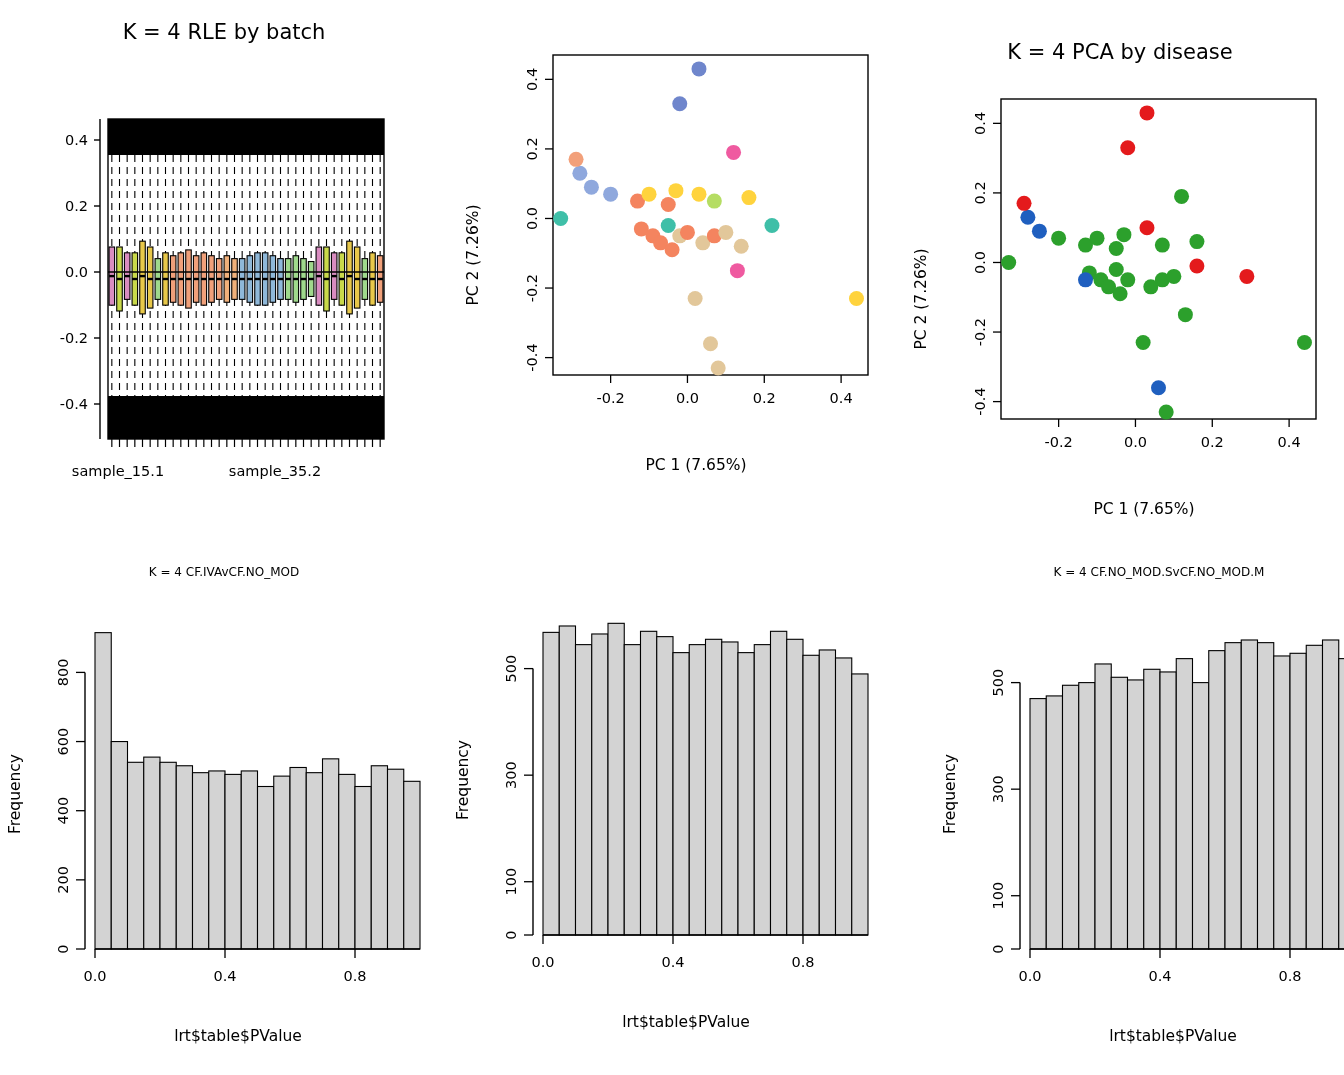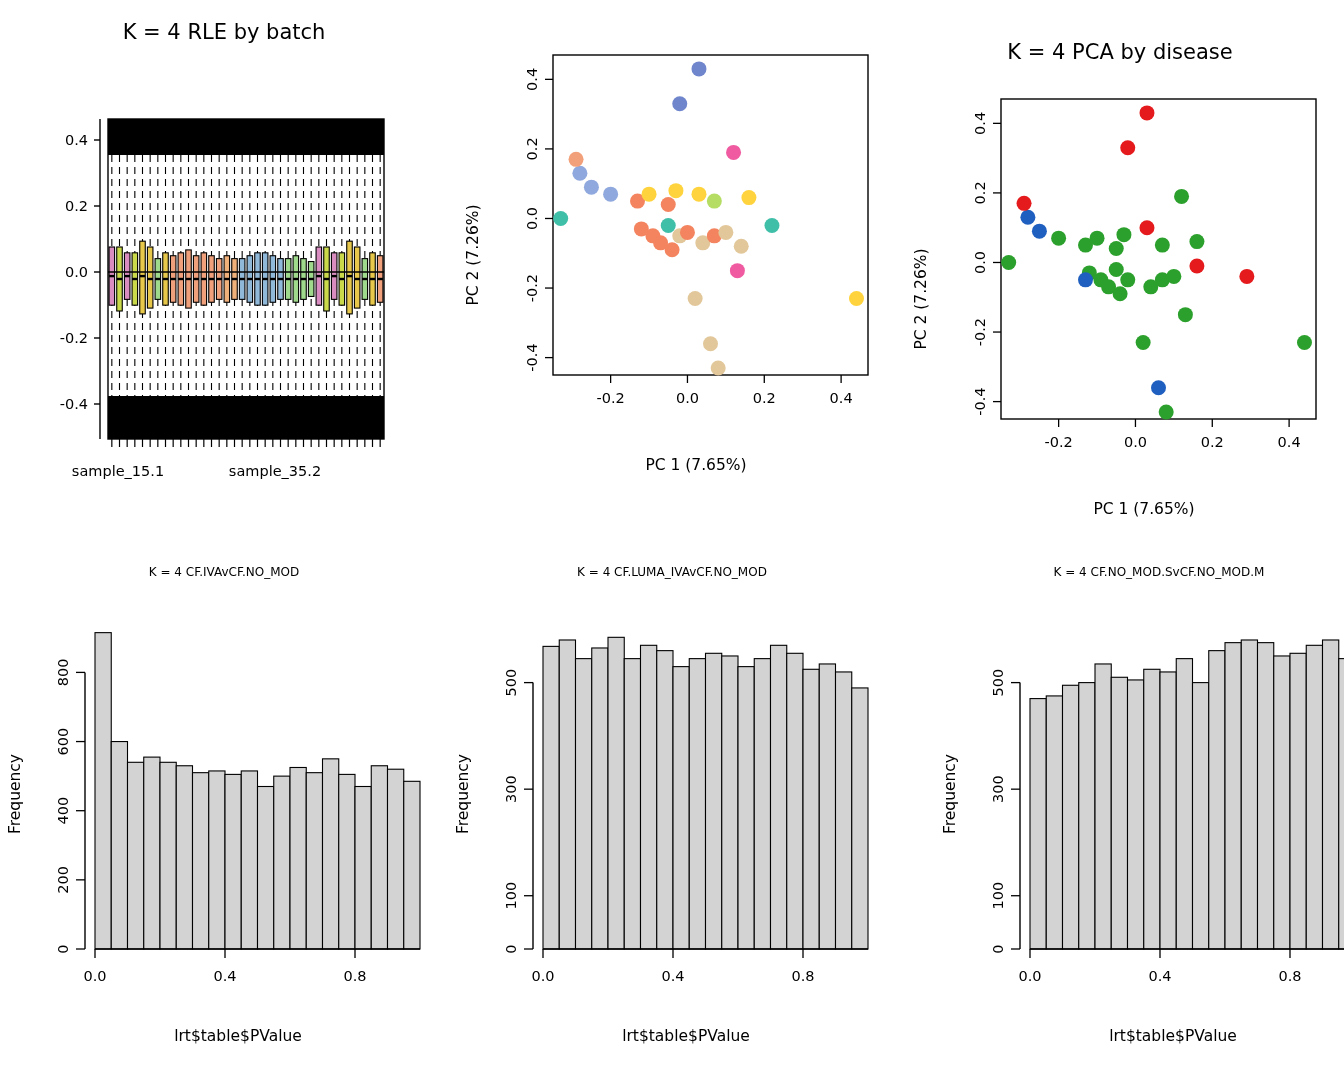--- a/index.html
+++ b/index.html
@@ -377,21 +377,20 @@
           <text x="68" y="162.5531914893617" text-anchor="middle" class="ticklab" transform="rotate(-90 68 162.5531914893617)">600</text>
           <line x1="76" y1="93.40425531914894" x2="85" y2="93.40425531914894" stroke="#000" stroke-width="1.3"></line>
           <text x="68" y="93.40425531914894" text-anchor="middle" class="ticklab" transform="rotate(-90 68 93.40425531914894)">800</text>
         </g>
       <text class="axtitle" x="238" y="462" text-anchor="middle">lrt$table$PValue</text>
       <text class="axtitle" x="20" y="215" text-anchor="middle" transform="rotate(-90 20 215)">Frequency</text>
     </svg>
   </div>
 
   <div class="panel" style="left:448px;top:565px;width:448px;height:500px;">
-    <div class="ptitle t-small">K = 4 CF.LUMA_IVAvCF.NO_MOD</div>
     <svg width="448" height="470" viewBox="0 0 448 470">
       <g id="hist2-plot">
           <rect x="95" y="67.3770491803279" width="16.25" height="302.6229508196721" fill="#d3d3d3" stroke="#000" stroke-width="1.1"></rect>
           <rect x="111.25" y="60.98360655737707" width="16.25" height="309.0163934426229" fill="#d3d3d3" stroke="#000" stroke-width="1.1"></rect>
           <rect x="127.5" y="79.63114754098359" width="16.25" height="290.3688524590164" fill="#d3d3d3" stroke="#000" stroke-width="1.1"></rect>
           <rect x="143.75" y="68.97540983606558" width="16.25" height="301.0245901639344" fill="#d3d3d3" stroke="#000" stroke-width="1.1"></rect>
           <rect x="160" y="58.31967213114757" width="16.25" height="311.68032786885243" fill="#d3d3d3" stroke="#000" stroke-width="1.1"></rect>
           <rect x="176.25" y="79.63114754098359" width="16.25" height="290.3688524590164" fill="#d3d3d3" stroke="#000" stroke-width="1.1"></rect>
           <rect x="192.5" y="66.31147540983608" width="16.25" height="303.6885245901639" fill="#d3d3d3" stroke="#000" stroke-width="1.1"></rect>
           <rect x="208.75" y="71.63934426229508" width="16.25" height="298.3606557377049" fill="#d3d3d3" stroke="#000" stroke-width="1.1"></rect>

